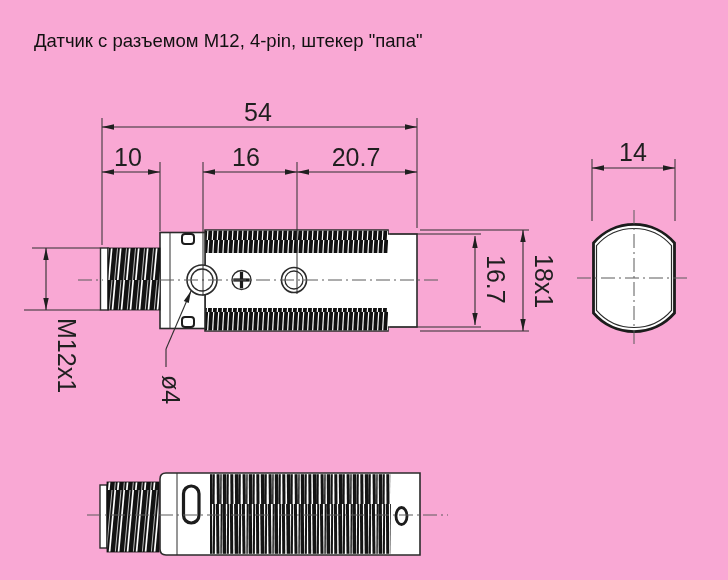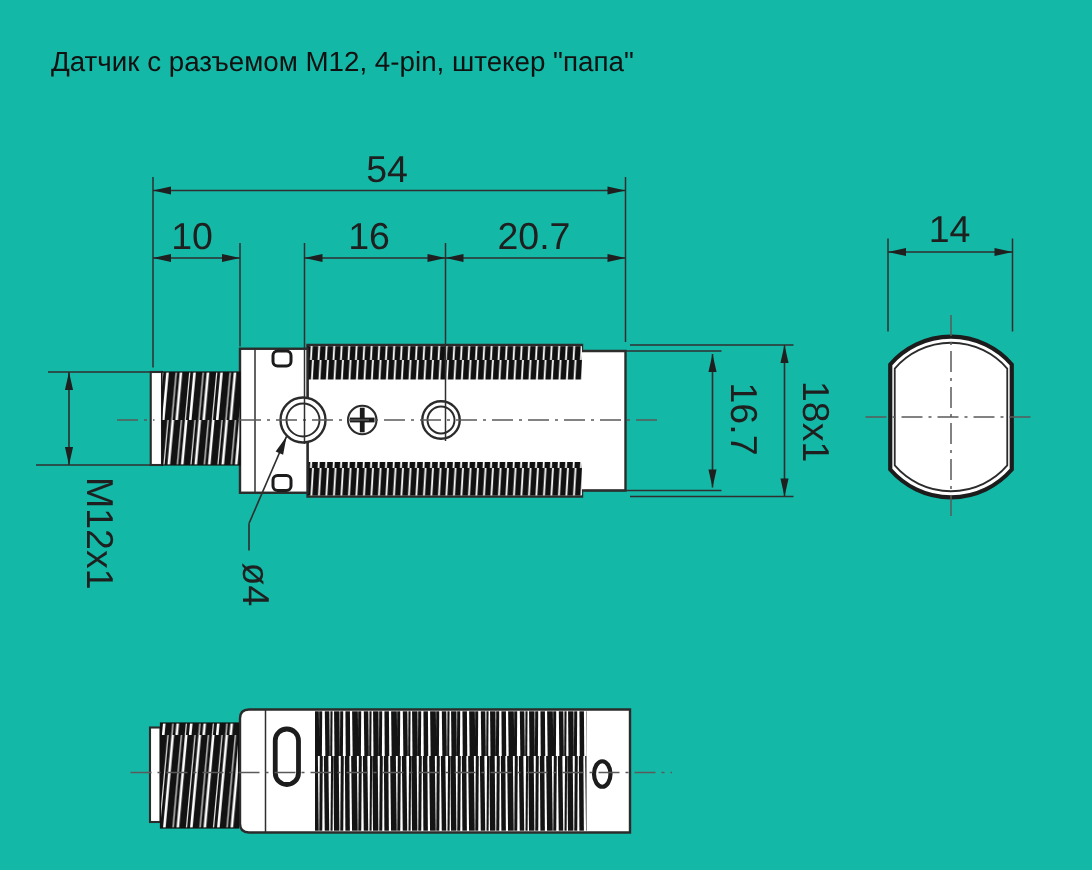--- a/index.html
+++ b/index.html
@@ -1,16 +1,16 @@
 <!DOCTYPE html>
 <html><head>
 <meta charset="utf-8">
 <style>
   html,body{margin:0;padding:0;background:#ffffff;}
-  #stage{position:relative;width:728px;height:580px;background:#14b8a6;overflow:hidden;
+  #stage{position:relative;width:728px;height:580px;background:#f9a8d4;overflow:hidden;
          font-family:"Liberation Sans", sans-serif;}
   #title{position:absolute;left:34px;top:30px;font-size:18.5px;color:#111;white-space:nowrap;}
   svg{position:absolute;left:0;top:0;}
   .dim-text{font-family:"Liberation Sans",sans-serif;font-size:25px;fill:#1f1f1f;}
   .outline{stroke:#2b2b2b;stroke-width:1.6;fill:#ffffff;}
   .thin{stroke:#2f2f2f;stroke-width:1;fill:none;}
   .dimline{stroke:#2f2f2f;stroke-width:1.1;fill:none;}
   .centerline{stroke:#5a5a5a;stroke-width:1;fill:none;stroke-dasharray:14 4 2 4;}
   .heavy{stroke:#1c1c1c;stroke-width:3.2;fill:#ffffff;}
 </style>

